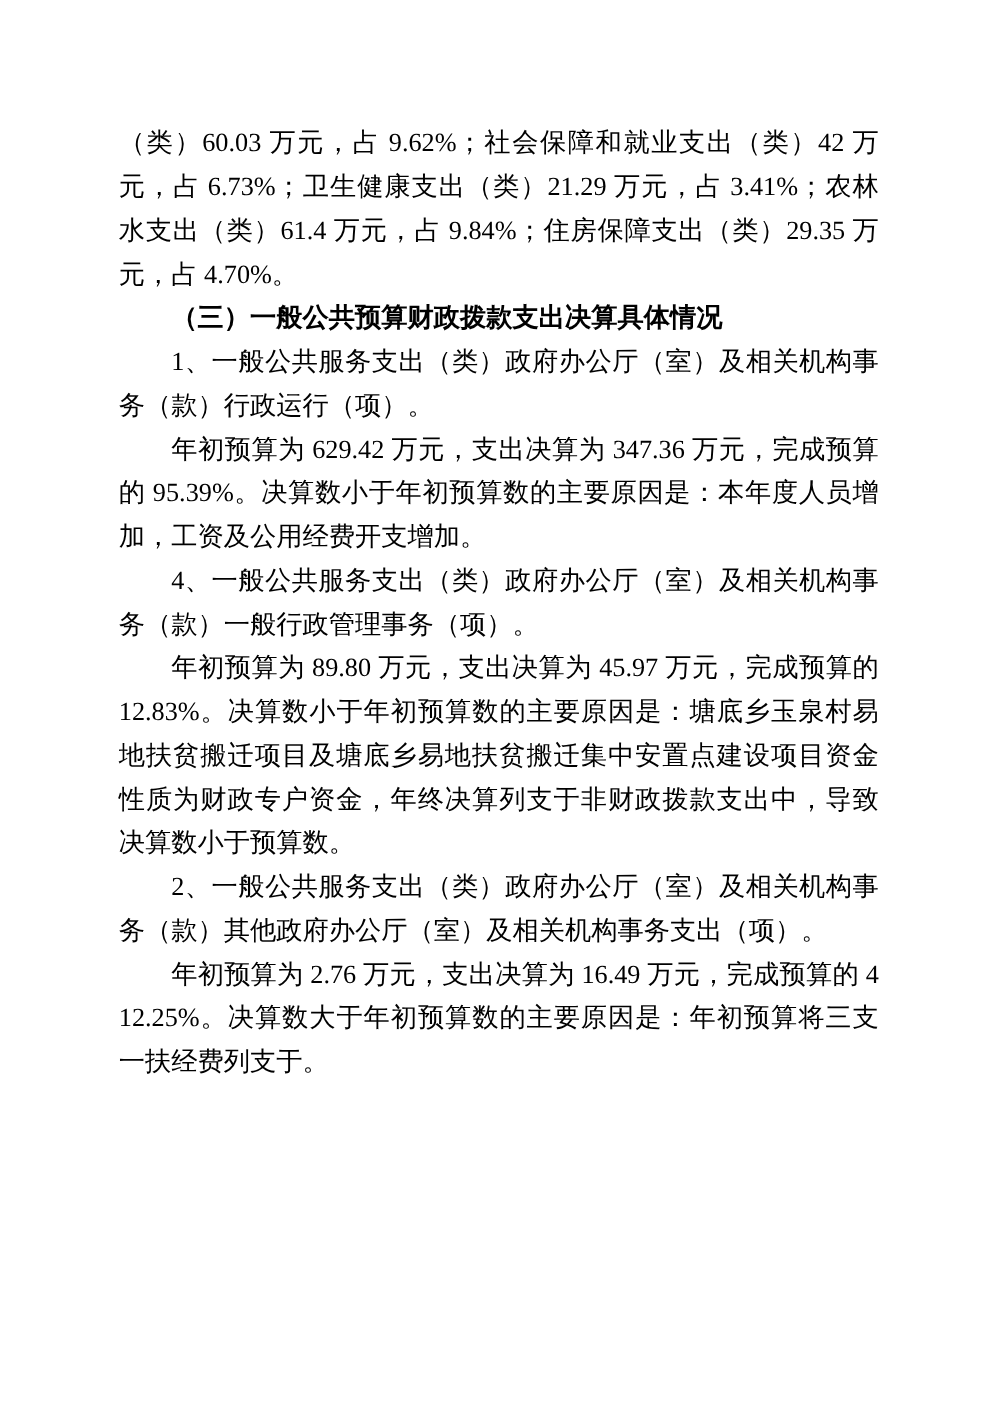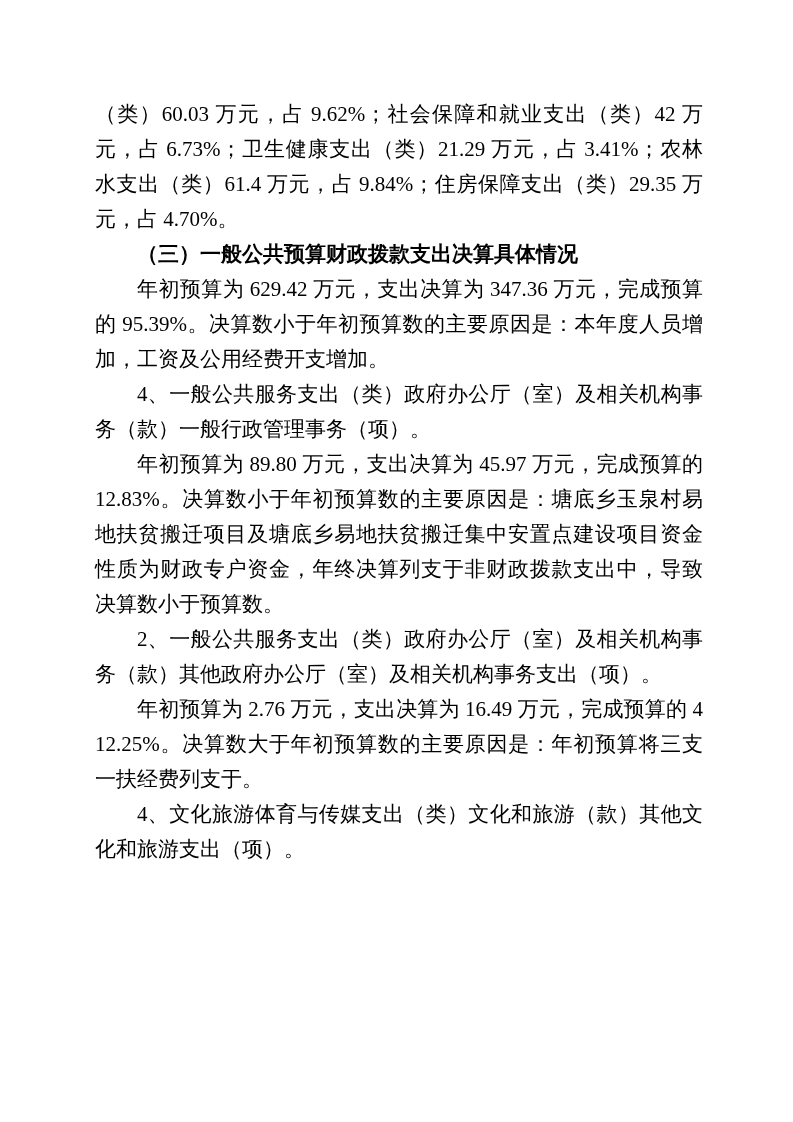--- a/index.html
+++ b/index.html
@@ -26,32 +26,32 @@
     font-size: 21px;
     line-height: 35px;
     color: #000000;
     text-align: justify;
     word-break: break-all;
   }
   p.para.indent {
     text-indent: 42px;
   }
   p.para.heading {
-    font-family: Liberation Serif, serif;
+    font-family: Liberation Sans, sans-serif;
     font-weight: 700;
     text-align: left;
   }
 </style>
 </head>
 <body>
 
 <div class="page">
   <div class="content">
       <p class="para">（类）60.03 万元，占 9.62%；社会保障和就业支出（类）42 万元，占 6.73%；卫生健康支出（类）21.29 万元，占 3.41%；农林水支出（类）61.4 万元，占 9.84%；住房保障支出（类）29.35 万元，占 4.70%。</p>
       <p class="para indent heading">（三）一般公共预算财政拨款支出决算具体情况</p>
+      <p class="para indent">1、一般公共服务支出（类）政府办公厅（室）及相关机构事务（款）行政运行（项）。</p>
       <p class="para indent">年初预算为 629.42 万元，支出决算为 347.36 万元，完成预算的 95.39%。决算数小于年初预算数的主要原因是：本年度人员增加，工资及公用经费开支增加。</p>
       <p class="para indent">4、一般公共服务支出（类）政府办公厅（室）及相关机构事务（款）一般行政管理事务（项）。</p>
       <p class="para indent">年初预算为 89.80 万元，支出决算为 45.97 万元，完成预算的 12.83%。决算数小于年初预算数的主要原因是：塘底乡玉泉村易地扶贫搬迁项目及塘底乡易地扶贫搬迁集中安置点建设项目资金性质为财政专户资金，年终决算列支于非财政拨款支出中，导致决算数小于预算数。</p>
       <p class="para indent">2、一般公共服务支出（类）政府办公厅（室）及相关机构事务（款）其他政府办公厅（室）及相关机构事务支出（项）。</p>
       <p class="para indent">年初预算为 2.76 万元，支出决算为 16.49 万元，完成预算的 412.25%。决算数大于年初预算数的主要原因是：年初预算将三支一扶经费列支于。</p>
-      <p class="para indent">4、文化旅游体育与传媒支出（类）文化和旅游（款）其他文化和旅游支出（项）。</p>
     </div>
 </div>
 
 </body></html>

